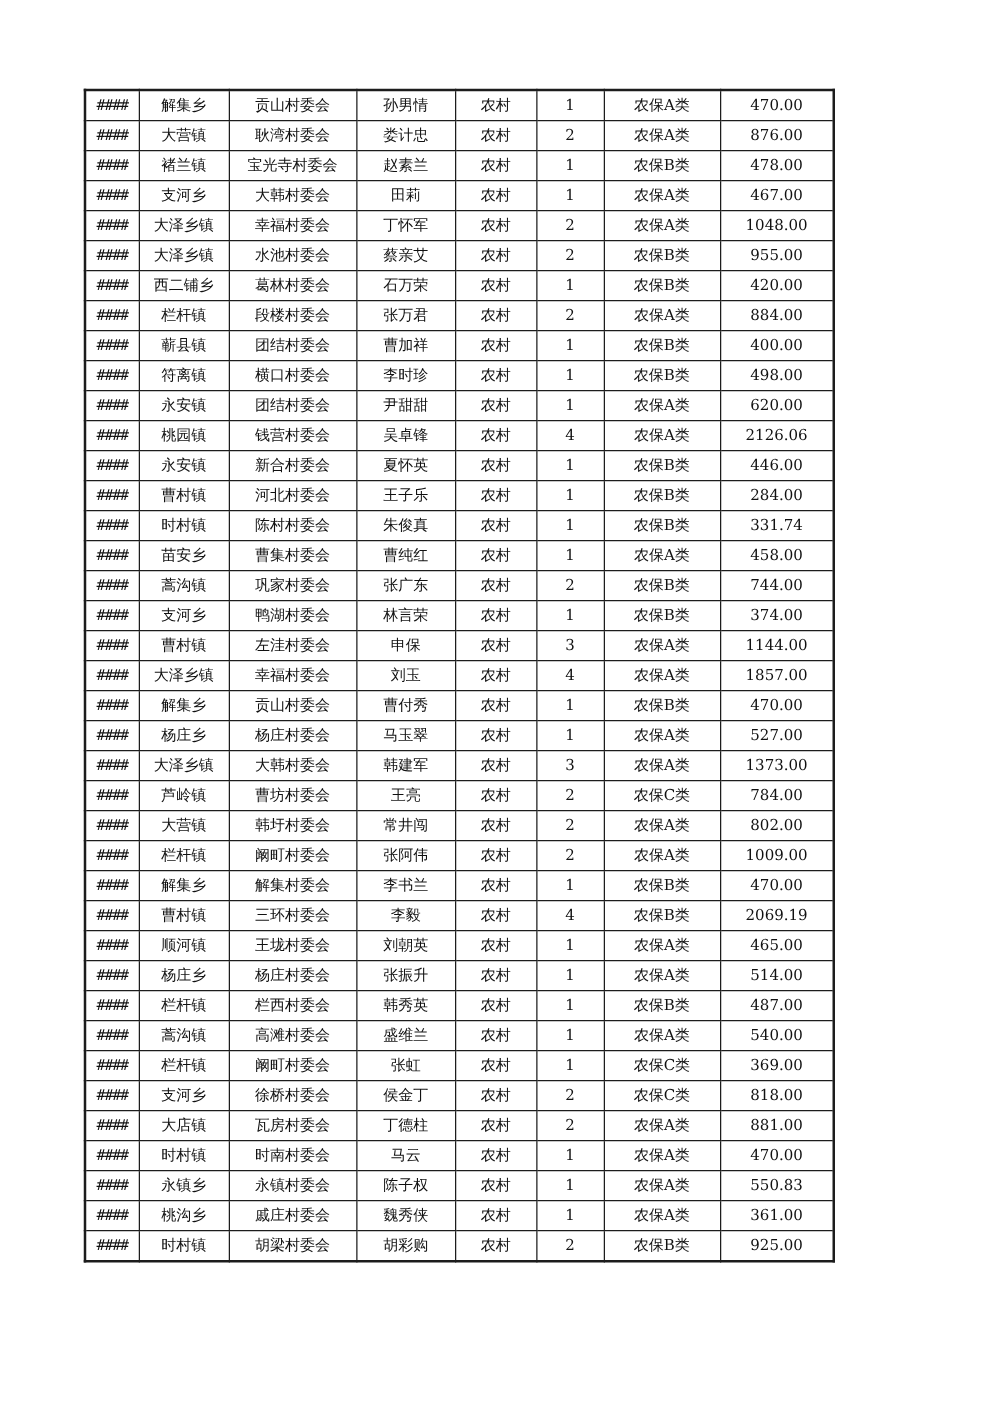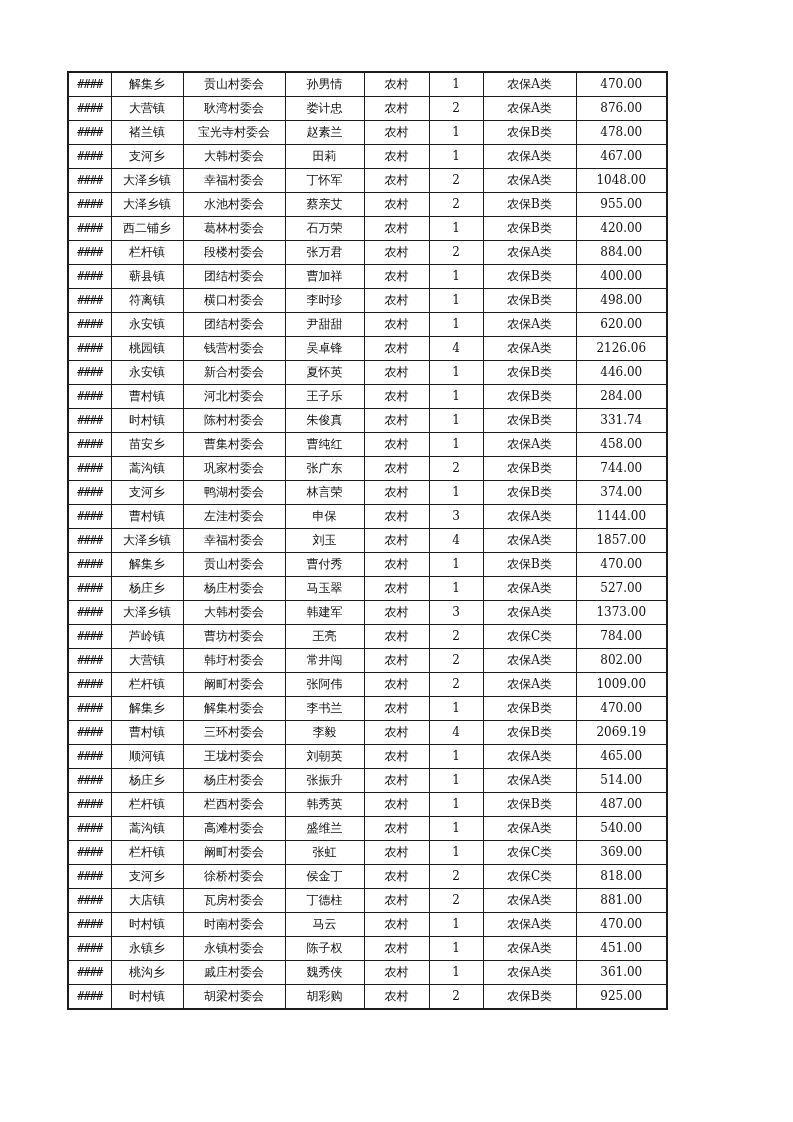--- a/index.html
+++ b/index.html
@@ -428,21 +428,21 @@
           <td class="c-amount">470.00</td>
         </tr>
         <tr>
           <td class="c-date">####</td>
           <td>永镇乡</td>
           <td>永镇村委会</td>
           <td>陈子权</td>
           <td>农村</td>
           <td>1</td>
           <td>农保A类</td>
-          <td class="c-amount">451.00</td>
+          <td class="c-amount">550.83</td>
         </tr>
         <tr>
           <td class="c-date">####</td>
           <td>桃沟乡</td>
           <td>戚庄村委会</td>
           <td>魏秀侠</td>
           <td>农村</td>
           <td>1</td>
           <td>农保A类</td>
           <td class="c-amount">361.00</td>

